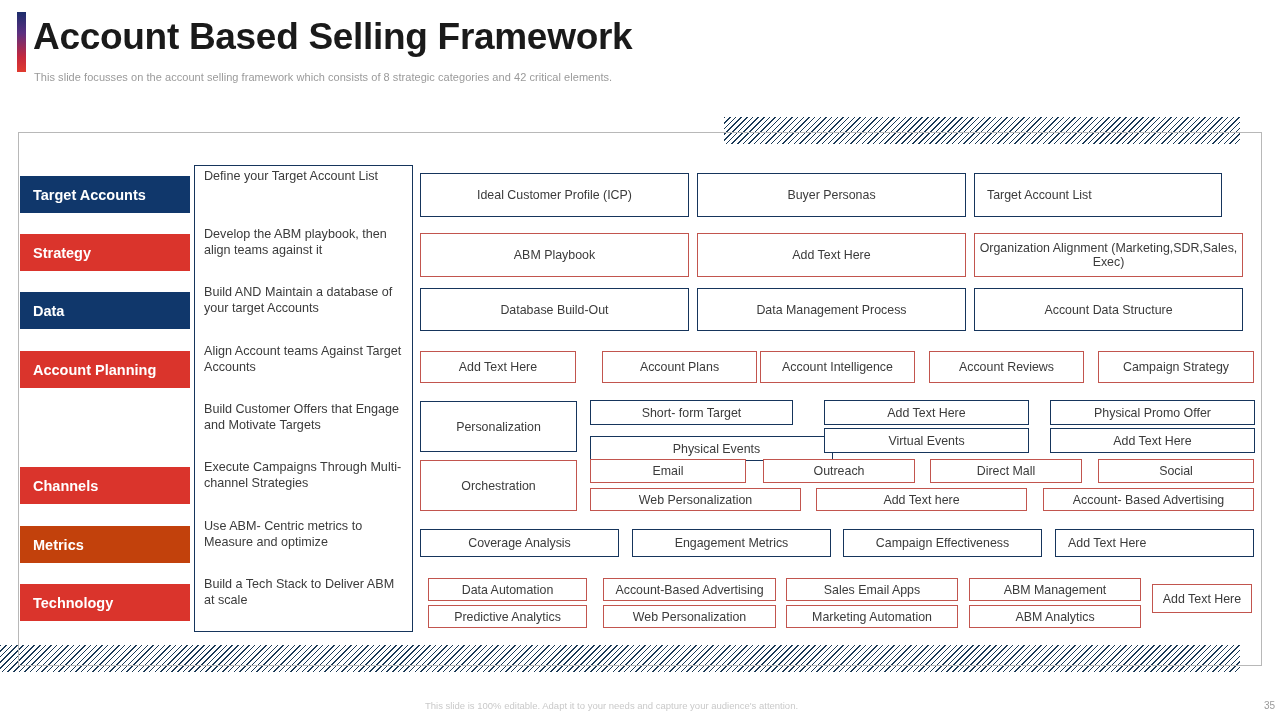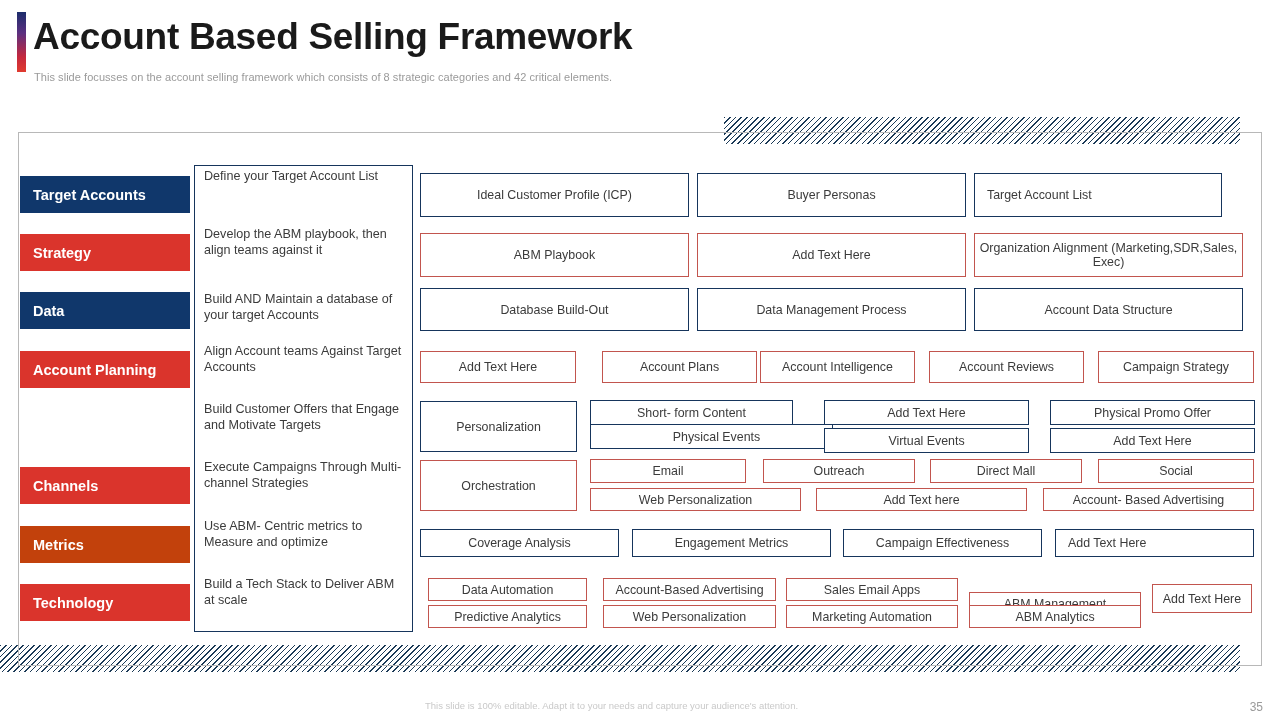--- a/index.html
+++ b/index.html
@@ -65,22 +65,22 @@
     padding:0 4px;
   }
   .cell.red{border-color:#c2554e;}
   .cell.left{justify-content:flex-start;padding-left:12px;text-align:left;}
   
   #footer-note{
     position:absolute;left:425px;top:700px;
     font-size:9.5px;color:#c9c9c9;white-space:nowrap;
   }
   #page-number{
-    position:absolute;right:17px;top:700px;
-    font-size:12px;color:#9a9a9a;
+    position:absolute;right:5px;top:700px;
+    font-size:10px;color:#9a9a9a;
   }
 </style>
 </head>
 <body>
 
 <div id="accent-bar"></div>
 <div id="page-title">Account Based Selling Framework</div>
 <div id="page-subtitle">This slide focusses on the account selling framework which consists  of 8 strategic categories and 42 critical elements.</div>
 
 <div class="hatch" id="hatch-top"></div>
@@ -108,21 +108,21 @@
       <span>Metrics</span>
     </div>
     <div class="cat-chip cat-red" style="top: 434px; background: rgb(218, 52, 44);">
       <span>Technology</span>
     </div>
   </div>
 
 <div id="desc-panel">
     <div class="desc-item" style="top: 3px;">Define your Target Account List</div>
     <div class="desc-item" style="top: 61px;">Develop the ABM playbook, then align teams against it</div>
-    <div class="desc-item" style="top: 119px; margin-top: 7px;">Build AND Maintain a database of your target Accounts</div>
+    <div class="desc-item" style="top: 119px;">Build AND Maintain a database of your target Accounts</div>
     <div class="desc-item" style="top: 178px;">Align Account teams Against Target Accounts</div>
     <div class="desc-item" style="top: 236px;">Build Customer Offers that Engage and Motivate Targets</div>
     <div class="desc-item" style="top: 294px;">Execute Campaigns Through Multi-channel Strategies</div>
     <div class="desc-item" style="top: 353px;">Use ABM- Centric metrics to Measure and optimize</div>
     <div class="desc-item" style="top: 411px;">Build a Tech Stack to Deliver ABM at scale</div>
   </div>
 
 <div id="grid">
     <div class="cell" style="left: 420px; top: 173px; width: 269px; height: 44px;">
       <span>Ideal Customer Profile (ICP)</span>
@@ -163,29 +163,29 @@
     <div class="cell red" style="left: 929px; top: 351px; width: 155px; height: 32px;">
       <span>Account Reviews</span>
     </div>
     <div class="cell red" style="left: 1098px; top: 351px; width: 156px; height: 32px;">
       <span>Campaign Strategy</span>
     </div>
     <div class="cell" style="left: 420px; top: 401px; width: 157px; height: 51px;">
       <span>Personalization</span>
     </div>
     <div class="cell" style="left: 590px; top: 400px; width: 203px; height: 25px;">
-      <span>Short- form Content</span>
+      <span>Short- form Target</span>
     </div>
     <div class="cell" style="left: 824px; top: 400px; width: 205px; height: 25px;">
       <span>Add Text Here</span>
     </div>
     <div class="cell" style="left: 1050px; top: 400px; width: 205px; height: 25px;">
       <span>Physical Promo Offer</span>
     </div>
-    <div class="cell" style="left: 590px; top: 424px; width: 243px; height: 25px; padding-left: 14px;">
+    <div class="cell" style="left: 590px; top: 436px; width: 243px; height: 25px; padding-left: 14px;">
       <span>Physical Events</span>
     </div>
     <div class="cell" style="left: 824px; top: 428px; width: 205px; height: 25px;">
       <span>Virtual Events</span>
     </div>
     <div class="cell" style="left: 1050px; top: 428px; width: 205px; height: 25px;">
       <span>Add Text Here</span>
     </div>
     <div class="cell red" style="left: 420px; top: 460px; width: 157px; height: 51px;">
       <span>Orchestration</span>
@@ -225,21 +225,21 @@
     </div>
     <div class="cell red" style="left: 428px; top: 578px; width: 159px; height: 23px;">
       <span>Data Automation</span>
     </div>
     <div class="cell red" style="left: 603px; top: 578px; width: 173px; height: 23px;">
       <span>Account-Based Advertising</span>
     </div>
     <div class="cell red" style="left: 786px; top: 578px; width: 172px; height: 23px;">
       <span>Sales Email Apps</span>
     </div>
-    <div class="cell red" style="left: 969px; top: 578px; width: 172px; height: 23px; margin-top: 14px;">
+    <div class="cell red" style="left: 969px; top: 578px; width: 172px; height: 23px;">
       <span>ABM Management</span>
     </div>
     <div class="cell red" style="left: 1152px; top: 584px; width: 100px; height: 29px;">
       <span>Add Text Here</span>
     </div>
     <div class="cell red" style="left: 428px; top: 605px; width: 159px; height: 23px;">
       <span>Predictive Analytics</span>
     </div>
     <div class="cell red" style="left: 603px; top: 605px; width: 173px; height: 23px;">
       <span>Web Personalization</span>

